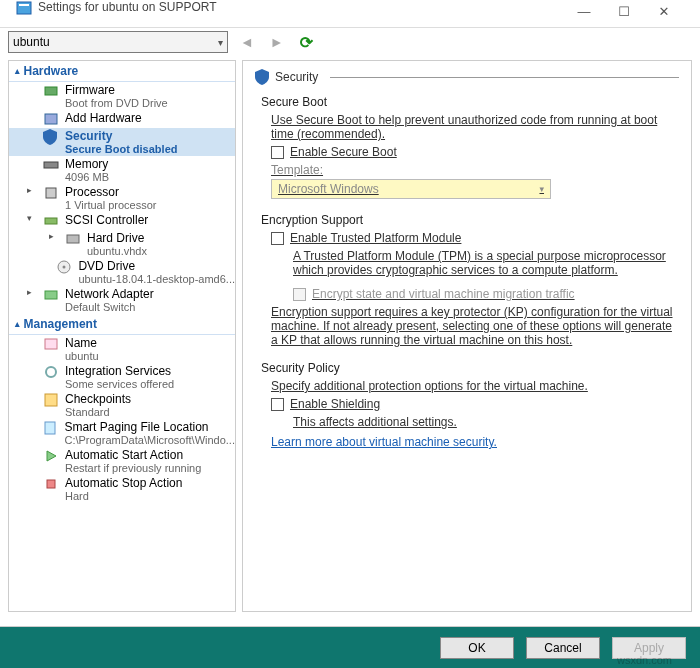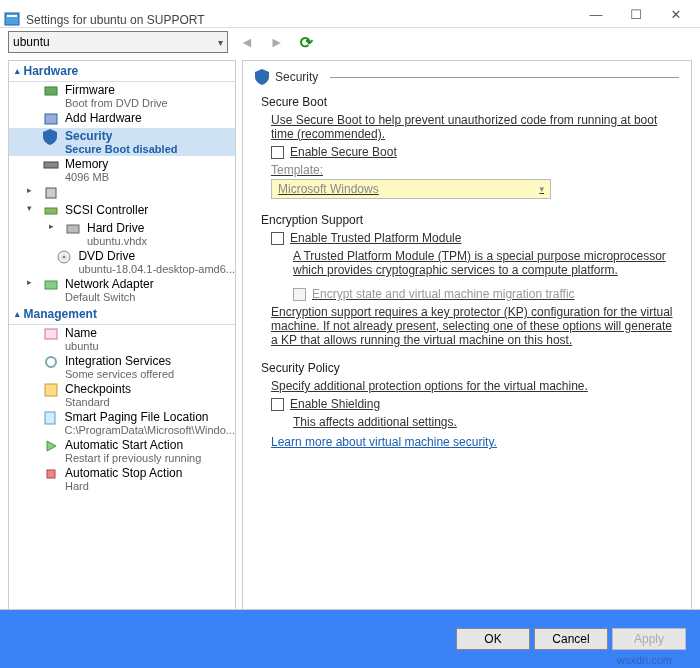--- a/index.html
+++ b/index.html
@@ -1,17 +1,17 @@
 <!DOCTYPE html>
 <html><head>
 <meta charset="utf-8">
 <style>
   * { box-sizing: border-box; font-family: "Segoe UI", Tahoma, sans-serif; }
   body { margin: 0; width: 700px; height: 668px; background: #fff; font-size: 12px; overflow: hidden; }
-  .titlebar { height: 28px; display: flex; align-items: flex-end; padding: 0 4px; border-bottom: 1px solid #ddd; }
+  .titlebar { height: 28px; display: flex; align-items: flex-start; padding: 0 16px; border-bottom: 1px solid #ddd; }
   .titlebar .title-icon { width: 16px; height: 16px; margin-right: 6px; display:inline-block; }
   .titlebar .title { flex: 1; color: #444; }
   .titlebar .winbtn { width: 40px; height: 24px; text-align: center; line-height: 24px; color: #555; font-size: 13px; }
 
   .toolbar { height: 28px; display: flex; align-items: center; padding: 4px 8px; gap: 8px; }
   .vm-select { width: 220px; height: 22px; border: 1px solid #7a7a7a; background: #f3f3f3; display: flex; align-items: center; padding: 0 4px; justify-content: space-between; }
   .vm-select .chev { color: #555; font-size: 10px; }
   .nav-arrow { color: #aaa; font-size: 14px; padding: 0 4px; }
   .refresh { color: #1a8f1a; font-weight: bold; font-size: 16px; padding: 0 4px; }
 
@@ -41,21 +41,21 @@
   .cbox { width:13px; height:13px; border:1px solid #555; background:#fff; display:inline-block;}
   .cbox.disabled { border-color:#aaa; background:#f4f4f4;}
   .lbl.disabled { color:#999;}
   .template { display:flex; flex-direction:column; gap:2px; margin-top:4px;}
   .template .tl { color:#888;}
   .template .tsel { width:280px; height:20px; border:1px solid #bbb; background:#fef9c3; color:#888; display:flex; align-items:center; padding:0 6px; justify-content:space-between;}
   .link { color:#1a5fb4; text-decoration:underline; text-align:left; margin-top:6px;}
   .note { color:#333; margin-top:4px; }
   .indent { margin-left:22px; }
 
-  .footer { position:absolute; bottom:0; left:0; right:0; height:59px; border-top:1px solid #ccc; background:#3b82f6; display:flex; align-items:center; justify-content:flex-end; gap:4px; padding:0 14px;}
+  .footer { position:absolute; bottom:0; left:0; right:0; height:42px; border-top:1px solid #ccc; background:#0f766e; display:flex; align-items:center; justify-content:flex-end; gap:12px; padding:0 14px;}
   .btn { min-width:74px; height:22px; border:1px solid #888; background:#e6e6e6; text-align:center; line-height:20px; font-size:12px;}
   .btn.disabled { color:#aaa; border-color:#bbb;}
   .watermark { position:absolute; bottom:2px; right:28px; color:rgba(0,0,0,0.25); font-size:11px; pointer-events:none;}
 
   
   .ic-shield { width:14px;height:16px; display:inline-block;}
   .ic-shield svg { width:14px;height:16px;}
 </style>
 </head>
 <body>
@@ -132,20 +132,24 @@
         <span class="label">Memory</span>
         <span class="subtext">4096 MB</span>
       </span>
     </div>
 
     <div class="item">
       <span class="exp">▸</span>
       <span class="icon"><svg viewBox="0 0 16 16">
             <rect x="3" y="3" width="10" height="10" fill="#ccc" stroke="#555"></rect>
           </svg></span>
+      <span class="lines">
+        <span class="label">Processor</span>
+        <span class="subtext">1 Virtual processor</span>
+      </span>
     </div>
 
     <div class="item">
       <span class="exp">▾</span>
       <span class="icon"><svg viewBox="0 0 16 16">
             <rect x="2" y="5" width="12" height="6" fill="#8b6" stroke="#583"></rect>
           </svg></span>
       <span class="lines">
           <span class="label">SCSI Controller</span>
         </span>

